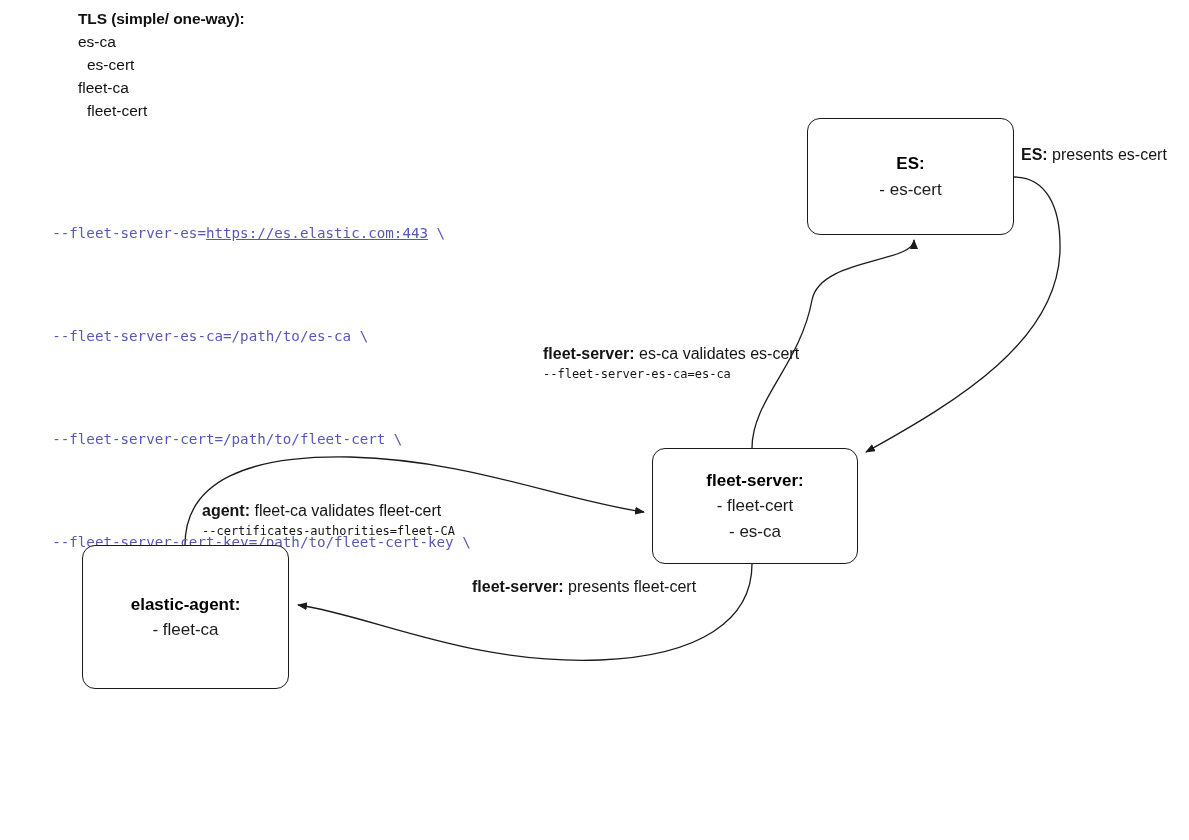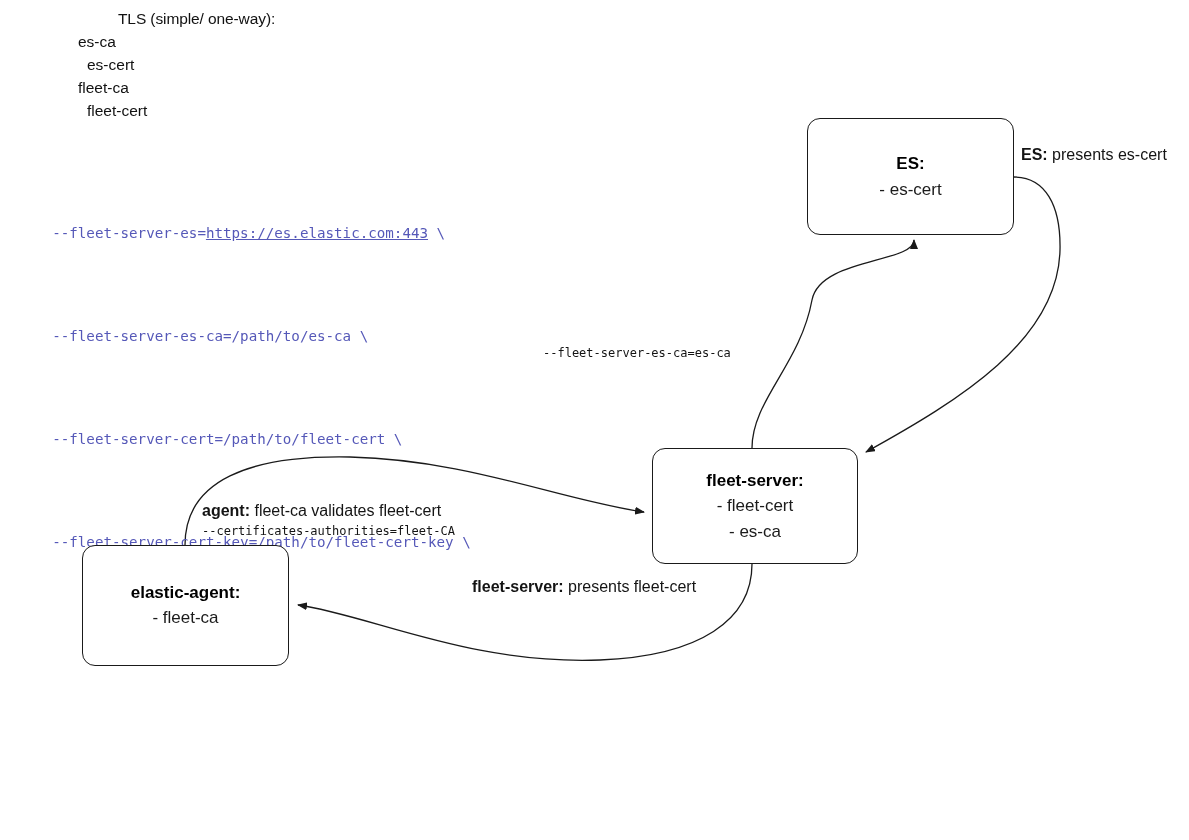--- a/index.html
+++ b/index.html
@@ -26,24 +26,23 @@
 
   
   #legend {
     left: 78px;
     top: 7px;
     font-size: 15.5px;
     line-height: 23px;
     color: #111111;
   }
   #legend .legend-title {
-    font-weight: normal;
+    font-weight: bold;
     font-size: 15.5px;
     letter-spacing: -0.1px;
-    margin-left: 40px;
   }
   #legend .legend-row { white-space: pre; }
   #legend .indent { padding-left: 9px; }
 
   
   #command-block {
     left: 18px;
     top: 161px;
     font-family: "DejaVu Sans Mono", "Liberation Mono", monospace;
     font-size: 14.2px;
@@ -80,21 +79,21 @@
   }
   .node .node-line {
     font-size: 17px;
     color: #1b1b1b;
     line-height: 26px;
   }
 
   #node-es      { left: 807px; top: 118px; width: 207px; height: 117px; }
   #node-es .node-title { margin-bottom: 1px; }
   #node-fleet-server { left: 652px; top: 448px; width: 206px; height: 116px; }
-  #node-elastic-agent { left: 82px; top: 545px; width: 207px; height: 121px; }
+  #node-elastic-agent { left: 82px; top: 545px; width: 207px; height: 144px; }
 
   
   .edge-label {
     position: absolute;
     z-index: 4;
     white-space: nowrap;
   }
   .edge-label .lbl-top {
     font-size: 16px;
     line-height: 21px;
@@ -174,20 +173,21 @@
 <div id="node-elastic-agent" class="node">
   <div class="node-title">elastic-agent:</div>
   <div class="node-line">- fleet-ca</div>
 </div>
 
 <div id="label-es-presents" class="edge-label">
   <div class="lbl-top"><b>ES:</b><span> presents es-cert</span></div>
 </div>
 
 <div id="label-fs-validates" class="edge-label">
+  <div class="lbl-top"><b>fleet-server:</b><span> es-ca validates es-cert</span></div>
   <div class="lbl-mono">--fleet-server-es-ca=es-ca</div>
 </div>
 
 <div id="label-agent-validates" class="edge-label">
   <div class="lbl-top"><b>agent:</b><span> fleet-ca validates fleet-cert</span></div>
   <div class="lbl-mono">--certificates-authorities=fleet-CA</div>
 </div>
 
 <div id="label-fs-presents" class="edge-label">
   <div class="lbl-top"><b>fleet-server:</b><span> presents fleet-cert</span></div>

